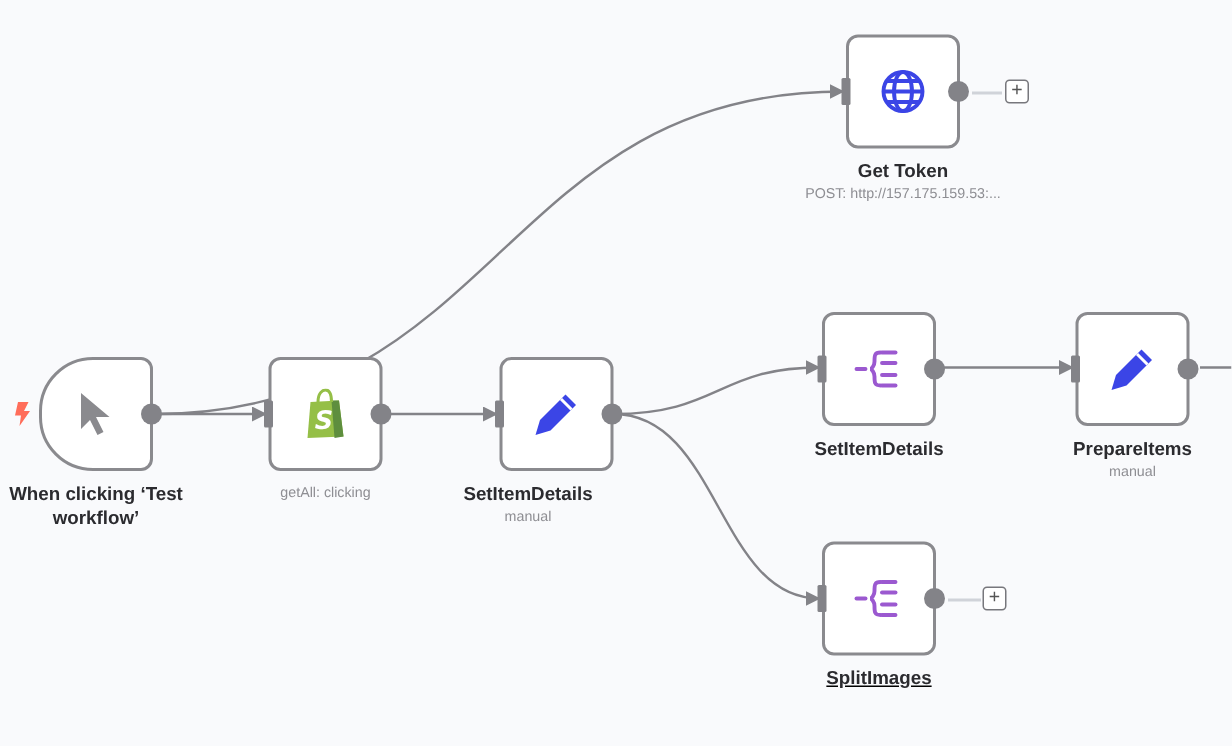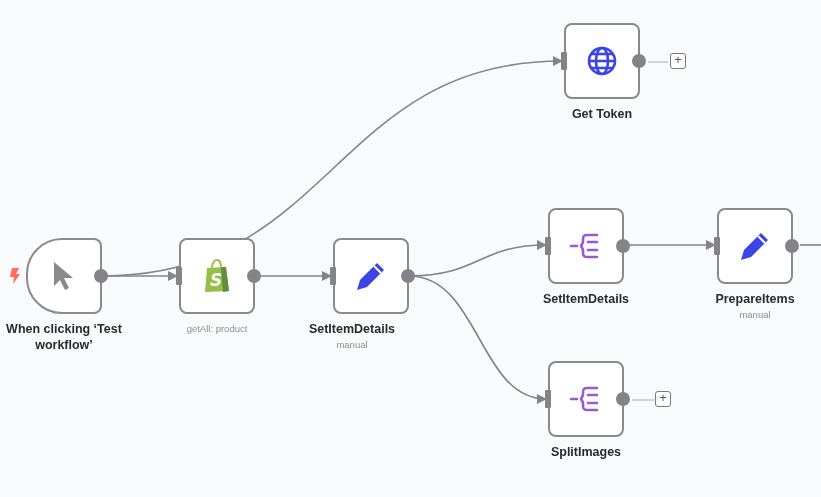--- a/index.html
+++ b/index.html
@@ -87,21 +87,21 @@
       <svg width="30" height="34" viewBox="0 0 30 34">
         <path d="M5 9 L24 8 L27 32 L3 33 Z" fill="#95bf47"></path>
         <path d="M19 8 L24 8 L27 32 L21 33 Z" fill="#5e8e3e"></path>
         <path d="M10 9 C10 3 13 1 15 1 C17 1 19 3 19 9" stroke="#95bf47" stroke-width="2" fill="none"></path>
         <text x="14" y="27" font-size="17" font-weight="bold" fill="#fff" text-anchor="middle" font-family="DejaVu Sans, sans-serif" font-style="italic">S</text>
       </svg>
     </div>
     <div class="out-handle"></div>
   </div>
   <div class="label-wrap" style="left:217px; top:321px;">
-    <div class="node-sub">getAll: product</div>
+    <div class="node-sub">getAll: clicking</div>
   </div>
 
   <div class="node" style="left:333px; top:238px;">
     <div class="in-handle"></div>
     <div class="node-icon">
       <svg width="34" height="34" viewBox="0 0 34 34">
         <path d="M3 31 L6 21 L23 4 L30 11 L13 28 Z" fill="#3b45e6"></path>
         <path d="M20 7 L27 14" stroke="#fff" stroke-width="2"></path>
       </svg>
     </div>
@@ -120,20 +120,21 @@
         <ellipse cx="16" cy="16" rx="6" ry="13"></ellipse>
         <line x1="3" y1="16" x2="29" y2="16"></line>
         <line x1="5" y1="9" x2="27" y2="9"></line>
         <line x1="5" y1="23" x2="27" y2="23"></line>
       </svg>
     </div>
     <div class="out-handle"></div>
   </div>
   <div class="label-wrap" style="left:602px; top:106px;">
     <div class="node-title">Get Token</div>
+    <div class="node-sub">POST: http://157.175.159.53:...</div>
   </div>
   <div class="plus-stub" style="left:648px; top:61px; width:20px;"></div>
   <div class="plus-btn" style="left:670px; top:53px;">+</div>
 
   <div class="node" style="left:548px; top:208px;">
     <div class="in-handle"></div>
     <div class="node-icon">
       <svg width="34" height="28" viewBox="0 0 34 28" fill="none" stroke="#9b59d0" stroke-width="2.6" stroke-linecap="round">
         <line x1="2" y1="14" x2="8" y2="14"></line>
         <path d="M18 3 C14 3 14 5 14 9 C14 12 12 14 11 14 C12 14 14 16 14 19 C14 23 14 25 18 25"></path>
@@ -171,19 +172,19 @@
         <line x1="2" y1="14" x2="8" y2="14"></line>
         <path d="M18 3 C14 3 14 5 14 9 C14 12 12 14 11 14 C12 14 14 16 14 19 C14 23 14 25 18 25"></path>
         <line x1="19" y1="3" x2="28" y2="3"></line>
         <line x1="19" y1="10" x2="28" y2="10"></line>
         <line x1="19" y1="18" x2="28" y2="18"></line>
         <line x1="19" y1="25" x2="28" y2="25"></line>
       </svg>
     </div>
     <div class="out-handle"></div>
   </div>
-  <div class="label-wrap" style="left:586px; top:444px;">
+  <div class="label-wrap" style="left:586px; top:444px;text-decoration:underline;">
     <div class="node-title">SplitImages</div>
   </div>
   <div class="plus-stub" style="left:632px; top:399px; width:22px;"></div>
   <div class="plus-btn" style="left:655px; top:391px;">+</div>
 
 </div>
 
 </body></html>

